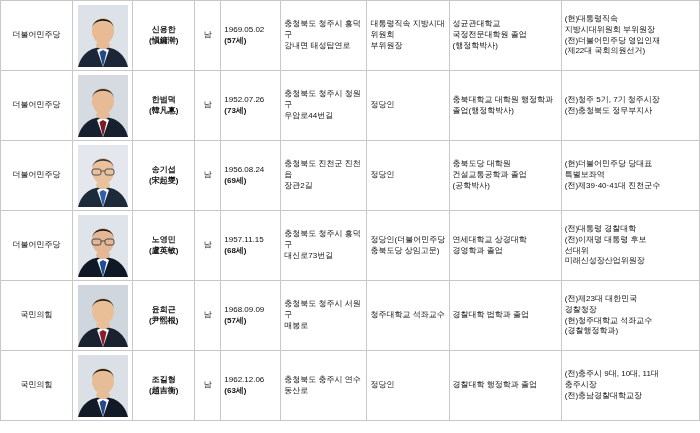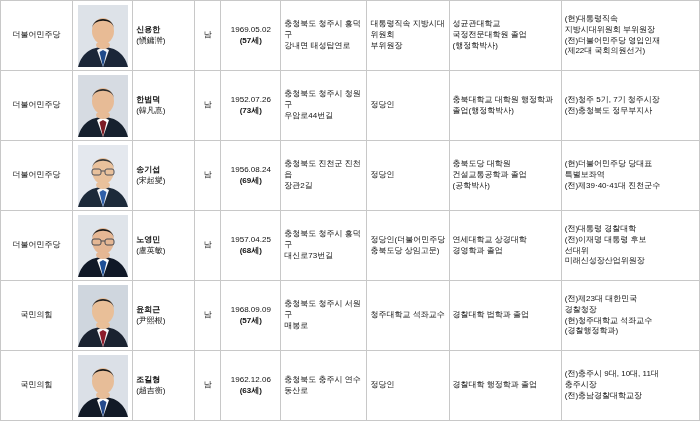--- a/index.html
+++ b/index.html
@@ -36,24 +36,24 @@
   col.c-birth  { width: 60px; }
   col.c-addr   { width: 86px; }
   col.c-job    { width: 82px; }
   col.c-edu    { width: 112px; }
   col.c-career { width: 138px; }
 
   .cell-center { text-align: center; }
 
   .party-cell { text-align: center; padding-left: 6px; font-size: 8.5px; }
 
-  .name-cell { font-size: 9px; font-weight: bold; }
-  .name-hanja { display: block; font-weight: normal; font-size: 8px; margin-top: 0; }
-
-  .birth-cell { text-align: center; }
+  .name-cell { text-align: center; font-size: 9px; font-weight: bold; }
+  .name-hanja { display: block; font-weight: bold; font-size: 8px; margin-top: 0; }
+
+  .birth-cell { text-align: left; }
   .birth-age { display: block; font-weight: bold; }
 
   .photo-wrap {
     width: 50px;
     height: 62px;
     margin: 0 auto;
     overflow: hidden;
     position: relative;
     background: #dfe3e8;
   }
@@ -210,21 +210,21 @@
             <ellipse cx="25" cy="40" rx="7" ry="4" fill="#e5b794"></ellipse>
           </svg>
         </div>
       </td>
       <td class="name-cell">
         <span>노영민</span>
         <span class="name-hanja">(盧英敏)</span>
       </td>
       <td class="cell-center">남</td>
       <td class="birth-cell">
-        <span>1957.04.25</span>
+        <span>1957.11.15</span>
         <span class="birth-age">(68세)</span>
       </td>
       <td class="addr-cell multiline">충청북도 청주시 흥덕구
 대신로73번길</td>
       <td class="job-cell multiline">정당인(더불어민주당
 충북도당 상임고문)</td>
       <td class="edu-cell multiline">연세대학교 상경대학
 경영학과 졸업</td>
       <td class="career-cell multiline">(전)대통령 경찰대학
 (전)이재명 대통령 후보

